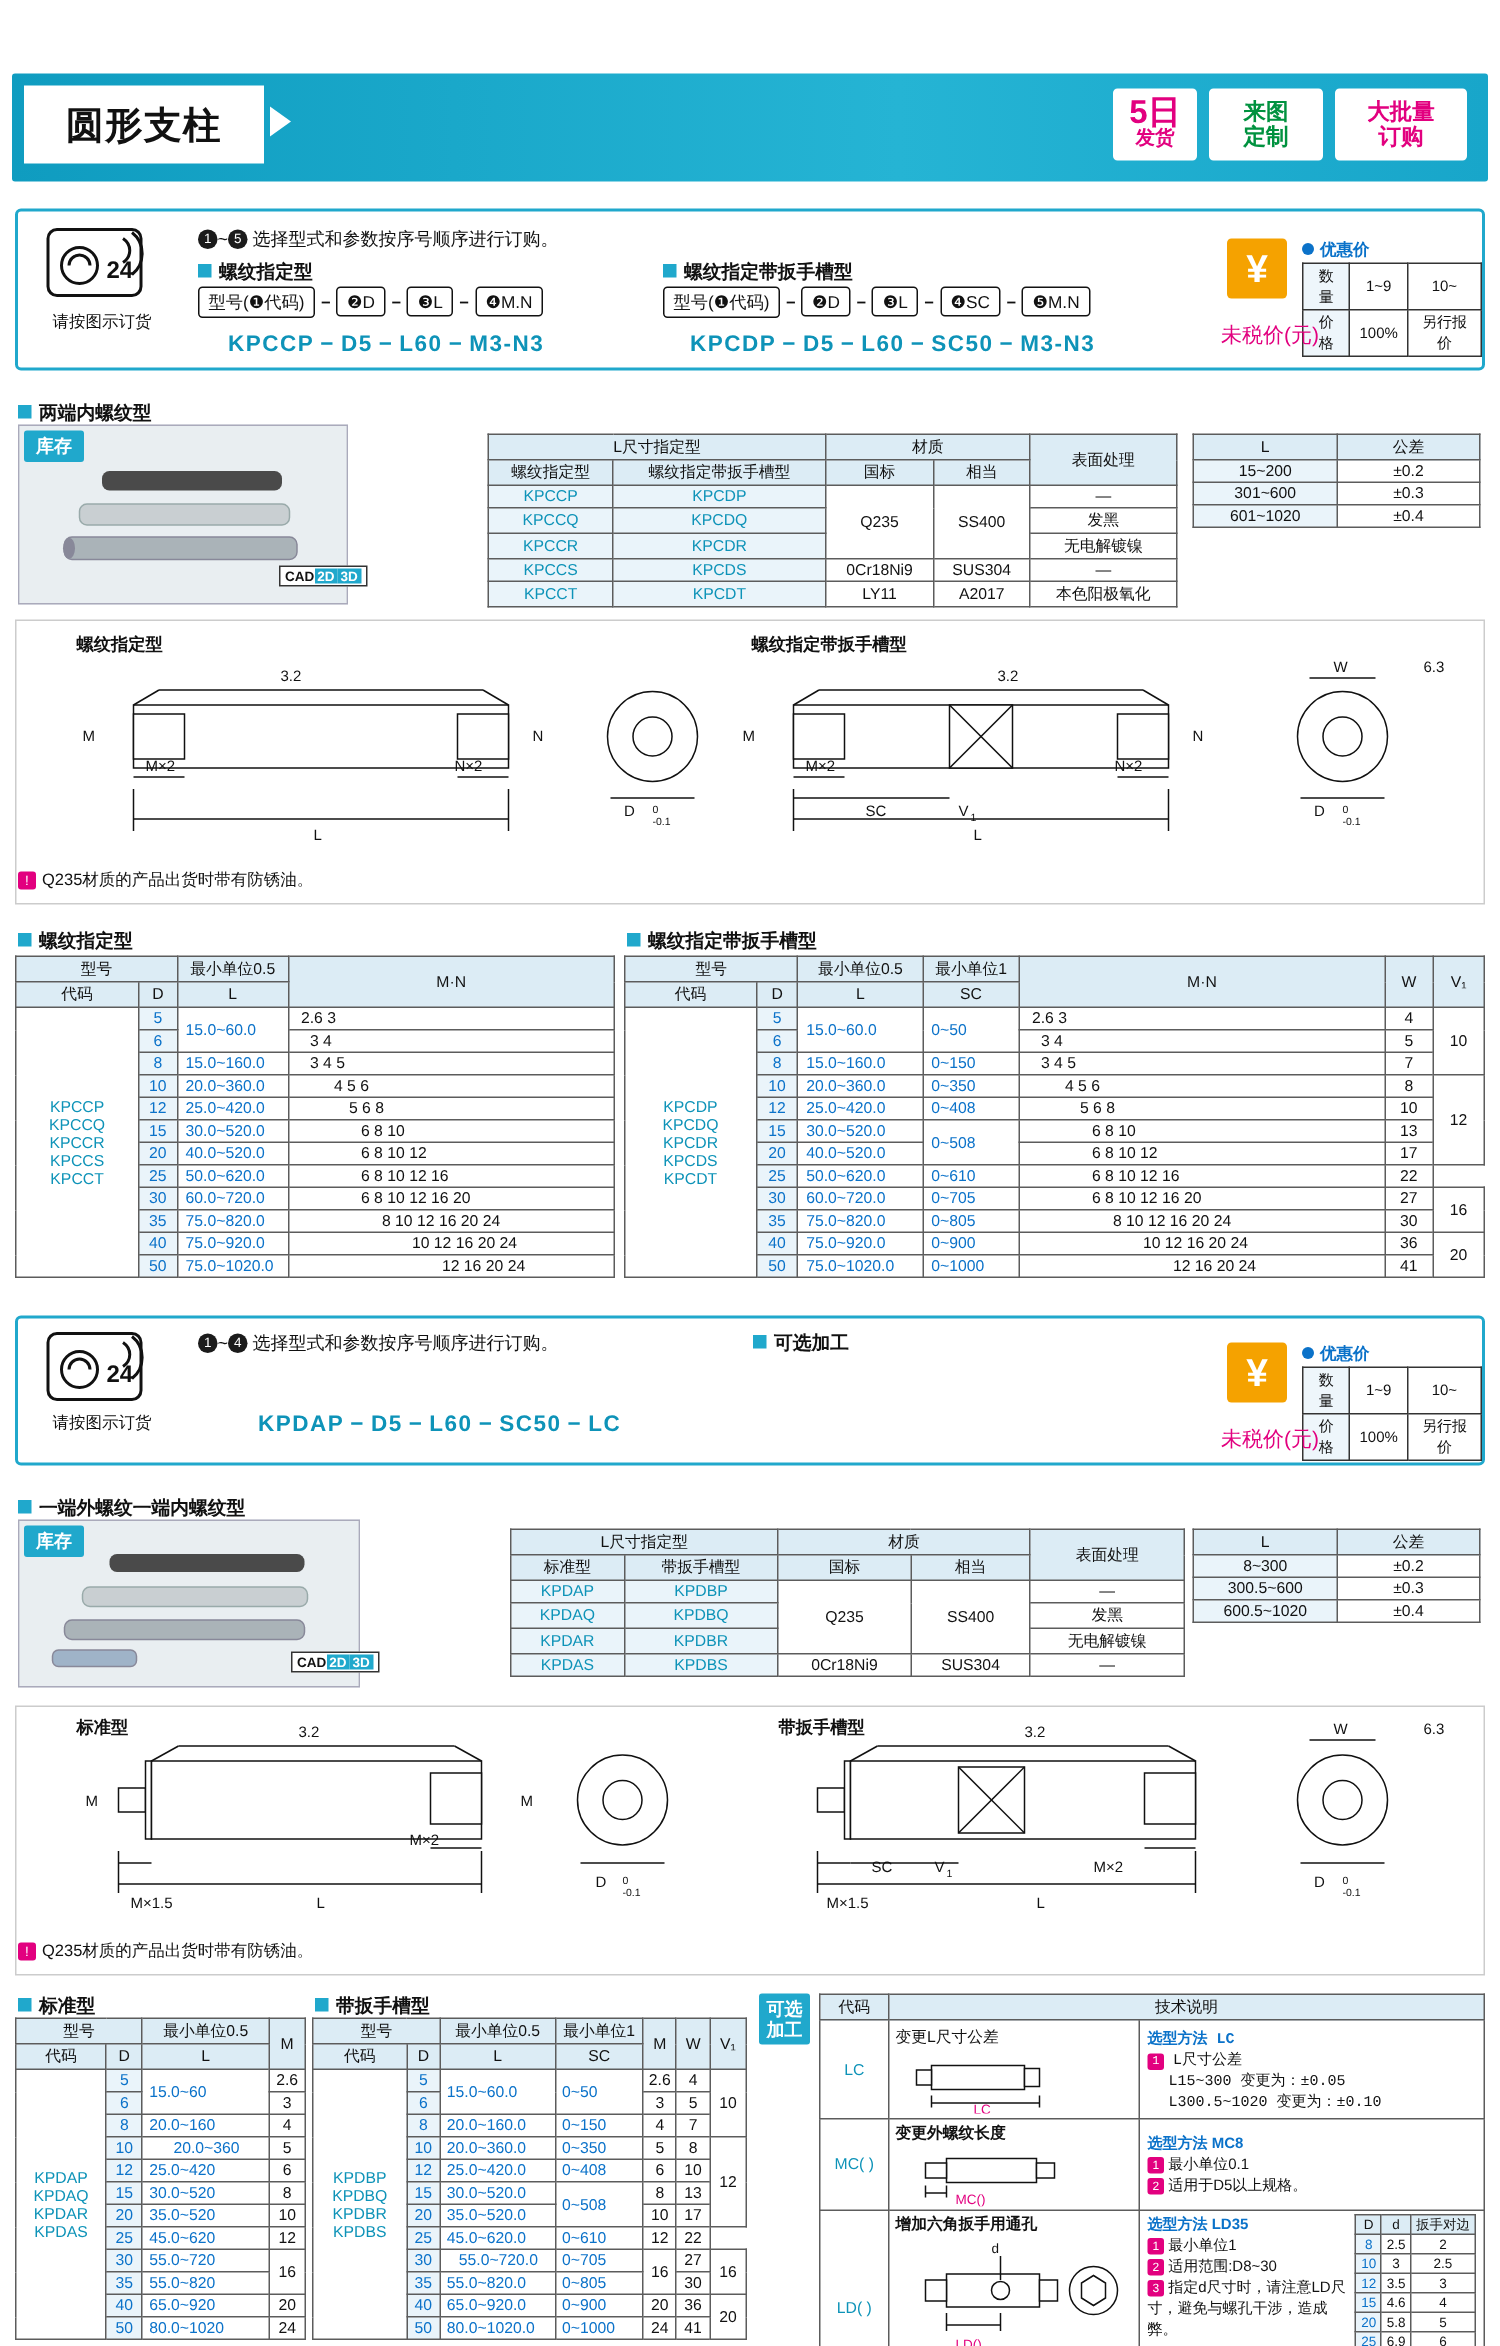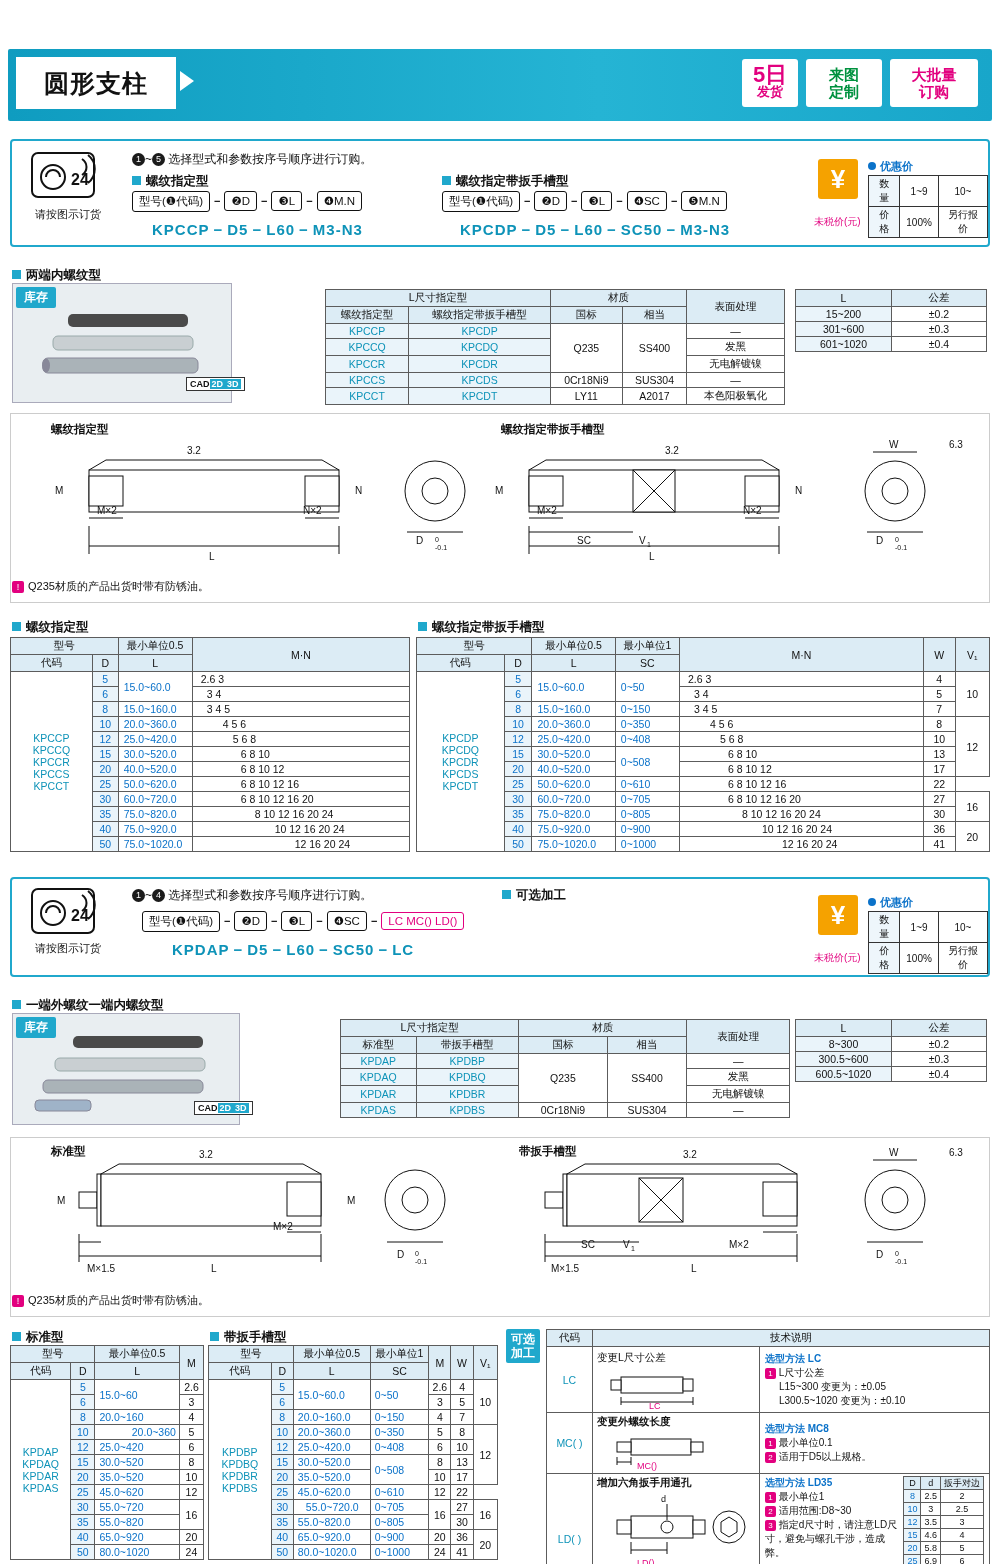--- a/index.html
+++ b/index.html
@@ -37,21 +37,21 @@
   .phone-cap { position:absolute; font-size:11px; text-align:center; width:92px;}
 
   .num-circ { display:inline-block; width:13px; height:13px; border-radius:50%; background:#e2007f; color:#fff; font-size:9px; line-height:13px; text-align:center; vertical-align:middle;}
   .num-circ.b { background:#1b1b1b; }
 
   .field { display:inline-block; border:1px solid #111; border-radius:3px; padding:2px 6px; background:#fff; font-size:11.5px; }
   .dash { display:inline-block; padding:0 4px; font-weight:bold; }
 
   .code-line { font-weight:bold; color:#0e93b8; font-size:15px; letter-spacing:1px;}
   .yen { position:absolute; width:40px; height:40px; background:#f5a200; color:#fff; font-size:26px; font-weight:bold; text-align:center; line-height:40px; border-radius:3px;}
-  .price-note{ position:absolute; font-size:10px; color:#e2007f;}
+  .price-note{ position:absolute; font-size:14px; color:#e2007f;}
   .ptable { position:absolute; border-collapse:collapse; font-size:10px;}
   .ptable td { border:1px solid #333; padding:1px 6px; text-align:center;}
   .ptable td.h { background:#eef6fb; }
 
   
   table.grid { border-collapse:collapse; font-size:10.5px; }
   table.grid td, table.grid th { border:1px solid #5c5c5c; padding:1px 3px; text-align:center; font-weight:normal;}
   .hd { background:#dcecf5; font-weight:bold;}
   .lightblue { background:#eaf4fa; }
   .codecell { color:#0e93b8; font-weight:bold; }
@@ -508,23 +508,20 @@
       </svg>
     </div>
     <div class="phone-cap" style="left:10px; top:62px;">请按图示订货</div>
 
     <div style="position:absolute; left:120px; top:8px; font-size:12px;">
       <span class="num-circ b">1</span>~<span class="num-circ b">4</span>
       <span>选择型式和参数按序号顺序进行订购。</span>
     </div>
     <div class="sec-label" style="left:490px; top:8px;">可选加工</div>
 
-    <div style="position:absolute; left:130px; top:32px;">
-      <span class="field">型号(❶代码)</span><span class="dash">−</span><span class="field">❷D</span><span class="dash">−</span><span class="field">❸L</span><span class="dash">−</span><span class="field">❹SC</span><span class="dash">−</span><span class="field" style="border-color:#e2007f; color:#e2007f;">LC  MC()  LD()</span>
-    </div>
     <div class="code-line" style="position:absolute; left:160px; top:62px;">
       <span>KPDAP</span><span class="dash">−</span><span>D5</span><span class="dash">−</span><span>L60</span><span class="dash">−</span><span>SC50</span><span class="dash">−</span><span>LC</span>
     </div>
 
     <div class="yen" style="left:806px; top:16px;">¥</div>
     <div style="position:absolute; left:856px; top:16px; font-size:11px; color:#0b72c9; font-weight:bold;">
       <span style="display:inline-block;width:8px;height:8px;border-radius:50%;background:#0b72c9;margin-right:4px;"></span><span>优惠价</span>
     </div>
     <table class="ptable" style="left:856px; top:32px; width:120px;">
       <tbody>
@@ -720,21 +717,21 @@
           <td class="bluetxt lightblue">6</td>
           <td>3</td>
         </tr>
     <tr>
           <td class="bluetxt lightblue">8</td>
           <td class="bluetxt" style="text-align:left;padding-left:4px;">20.0~160</td>
           <td>4</td>
         </tr>
     <tr>
           <td class="bluetxt lightblue">10</td>
-          <td class="bluetxt" style="text-align:right;padding-left:4px;">20.0~360</td>
+          <td class="bluetxt" style="text-align:center;padding-left:4px;">20.0~360</td>
           <td>5</td>
         </tr>
     <tr>
           <td class="bluetxt lightblue">12</td>
           <td class="bluetxt" style="text-align:left;padding-left:4px;">25.0~420</td>
           <td>6</td>
         </tr>
     <tr>
           <td class="bluetxt lightblue">15</td>
           <td class="bluetxt" style="text-align:left;padding-left:4px;">30.0~520</td>
@@ -901,21 +898,21 @@
             <rect x="24" y="12" width="62" height="16"></rect>
             <rect x="86" y="14" width="10" height="12"></rect>
             <rect x="14" y="15" width="10" height="10"></rect>
             <line x1="24" y1="32" x2="24" y2="40"></line>
                 <line x1="96" y1="32" x2="96" y2="40"></line>
             <line x1="24" y1="37" x2="96" y2="37"></line>
           </g>
           <text x="52" y="44" font-size="9" fill="#e2007f" font-family="Liberation Sans">LC</text>
         </svg>
       </td>
-      <td style="text-align:left; padding:0 5px; font-size:10px;">
+      <td style="text-align:left; padding:0 5px; font-size:10px;font-family:Liberation Mono, monospace;">
         <div style="color:#0b72c9; font-weight:bold;">选型方法  LC</div>
         <div><span class="mark" style="display:inline-block;width:11px;height:11px;background:#e2007f;color:#fff;font-size:8px;text-align:center;line-height:11px;border-radius:2px;">1</span> <span>L尺寸公差</span></div>
         <div style="padding-left:14px;">L15~300        变更为：±0.05</div>
         <div style="padding-left:14px;">L300.5~1020 变更为：±0.10</div>
       </td>
     </tr>
 
     <tr style="height:60px;">
       <td class="codecell">MC( )</td>
       <td style="text-align:left; padding:2px 4px;">

